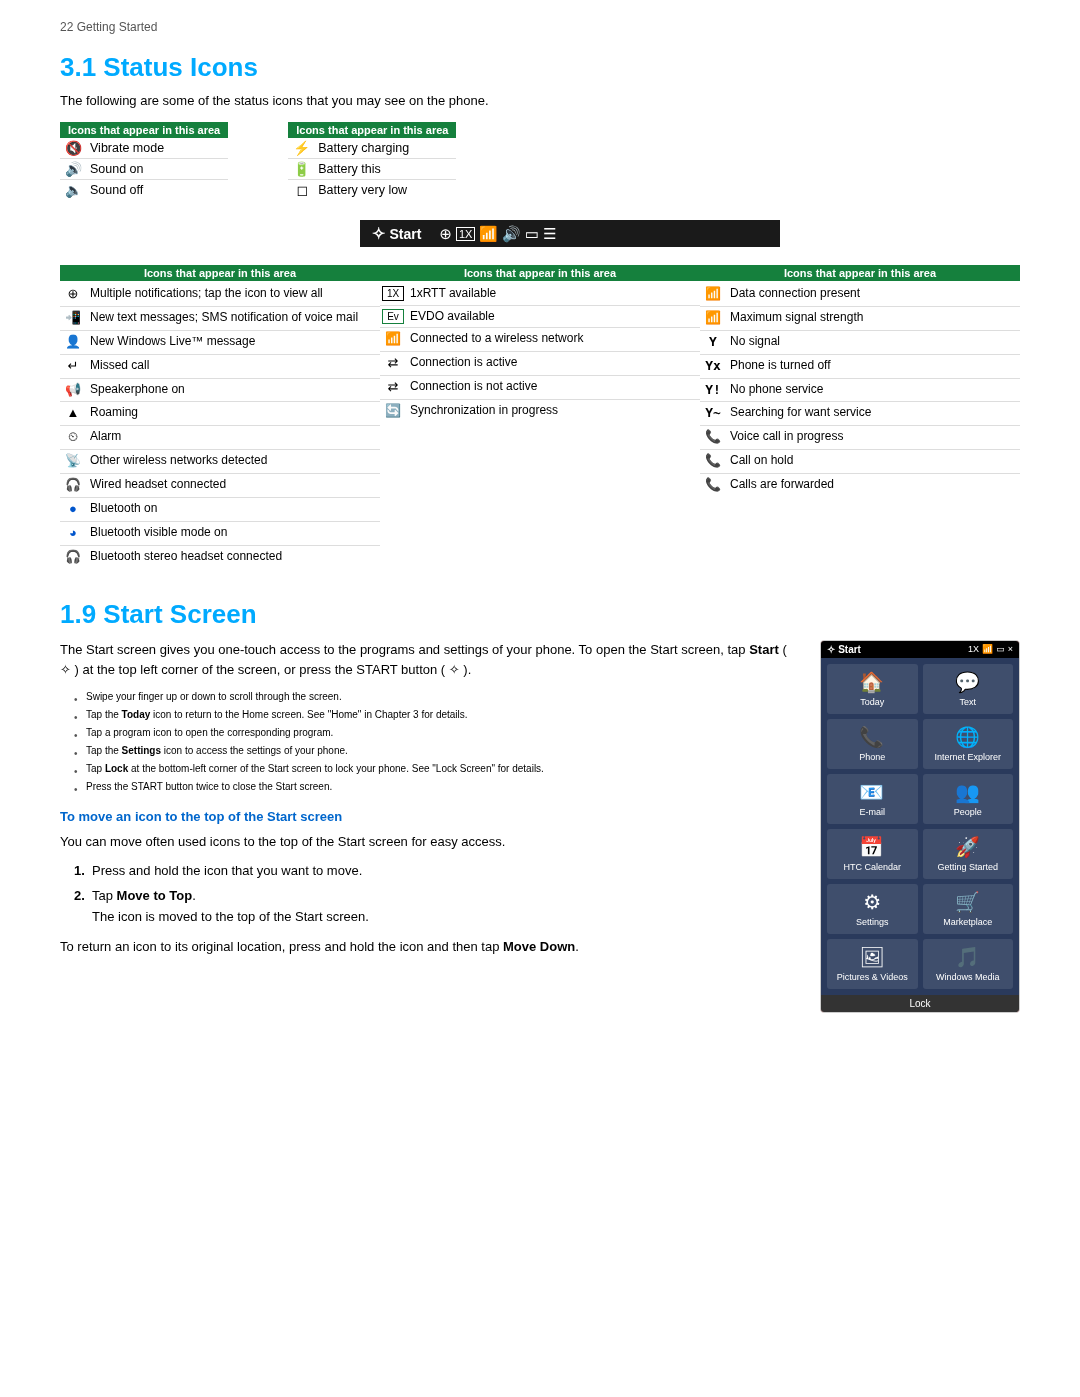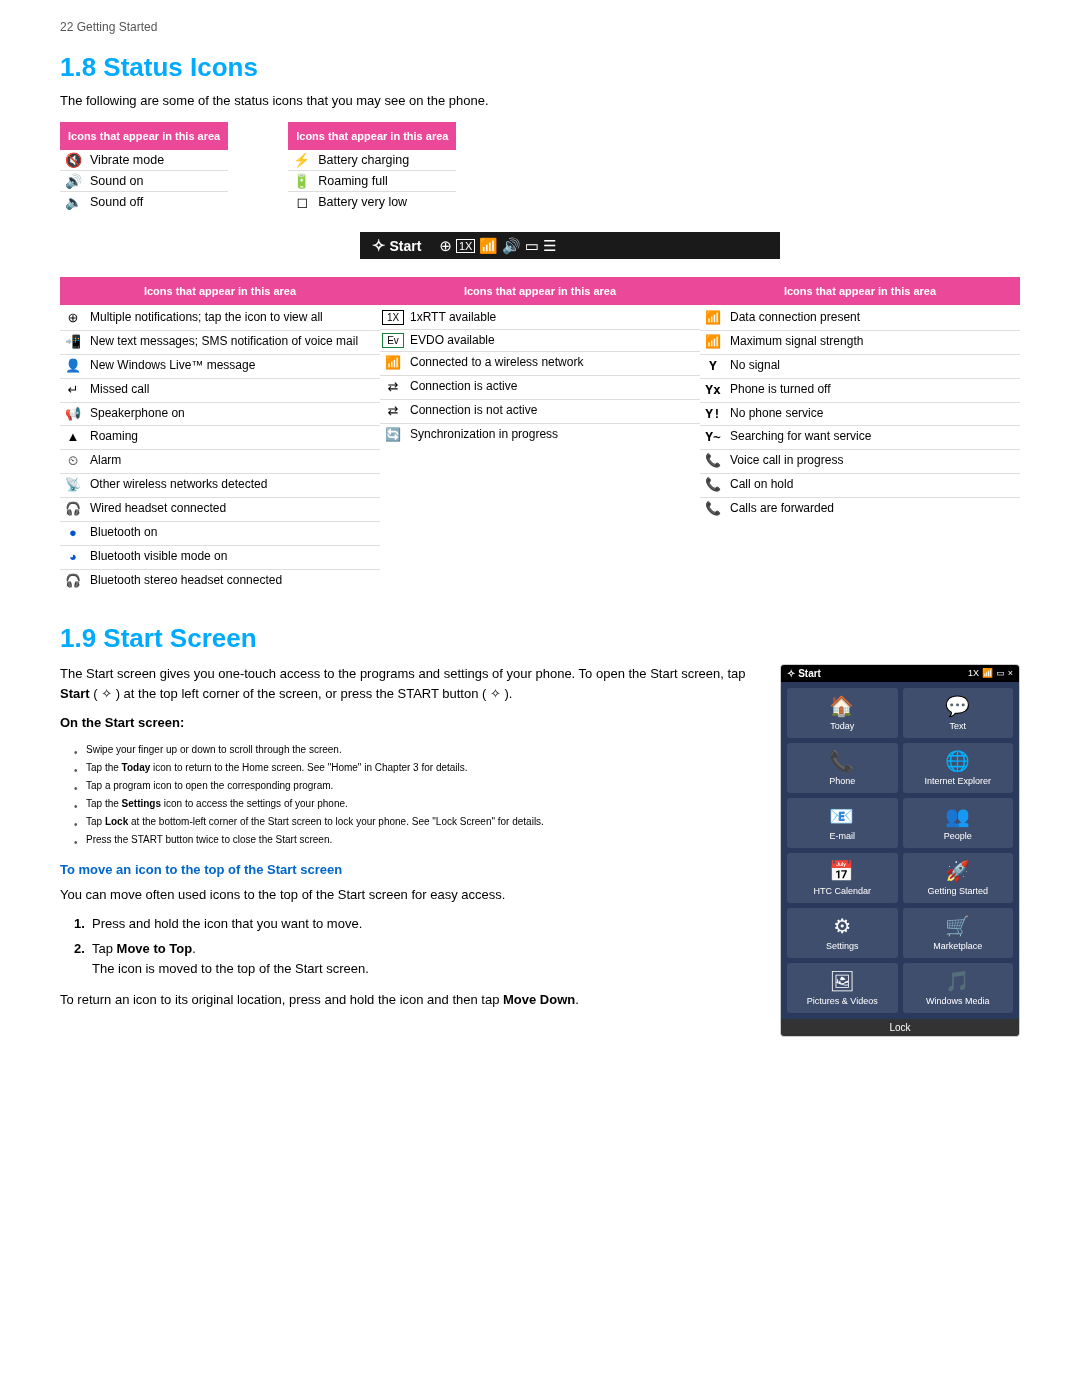--- a/index.html
+++ b/index.html
@@ -31,25 +31,25 @@
       font-size: 13px;
       margin-bottom: 14px;
     }
 
     
     .diagram-area {
       margin-bottom: 20px;
     }
 
     .icon-area-box {
-      background: #ec4899;
+      background: #15803d;
       color: #fff;
       font-size: 11px;
       font-weight: bold;
-      padding: 8px 8px;
+      padding: 2px 8px;
       text-align: center;
       white-space: nowrap;
     }
 
     .icon-sym {
       font-size: 14px;
       min-width: 20px;
       text-align: center;
     }
 
@@ -192,21 +192,21 @@
       display: flex;
       gap: 20px;
       align-items: flex-start;
     }
 
     .section-19-text {
       flex: 1;
     }
 
     .phone-screenshot {
-      width: 240px;
+      width: 200px;
       flex-shrink: 0;
       border: 1px solid #ccc;
       background: #fca5a5;
       border-radius: 4px;
       overflow: hidden;
     }
 
     .phone-statusbar {
       background: #000;
       color: #fff;
@@ -295,21 +295,21 @@
       margin: 4px 0;
     }
   </style>
 </head>
 <body>
 
 <div>
 
   <div class="page-num">22  Getting Started</div>
 
-  <h2>1.8  Status Icons</h2>
+  <h2>3.1  Status Icons</h2>
   <p class="intro-text">The following are some of the status icons that you may see on the phone.</p>
 
   <div class="diagram-area">
 
     <div class="top-two-groups">
 
       <div class="group-with-box">
         <div class="icon-area-box">Icons that appear in this area</div>
         <ul class="top-group-items">
           <li>
@@ -329,21 +329,21 @@
 
       <div class="group-with-box">
         <div class="icon-area-box">Icons that appear in this area</div>
         <ul class="top-group-items">
           <li>
             <span class="icon-sym">⚡</span>
             <span>Battery charging</span>
           </li>
           <li>
             <span class="icon-sym">🔋</span>
-            <span>Roaming full</span>
+            <span>Battery this</span>
           </li>
           <li>
             <span class="icon-sym">◻</span>
             <span>Battery very low</span>
           </li>
         </ul>
       </div>
 
     </div>
 
@@ -498,21 +498,20 @@
   <div class="section-19">
     <h2>1.9  Start Screen</h2>
 
     <div class="section-19-content">
       <div class="section-19-text">
 
         <p class="body-text">
           The Start screen gives you one-touch access to the programs and settings of your phone. To open the Start screen, tap <strong>Start</strong> ( ✧ ) at the top left corner of the screen, or press the START button ( ✧ ).
         </p>
 
-        <p class="body-text bold-label">On the Start screen:</p>
 
         <ul class="bullet-list">
           <li>Swipe your finger up or down to scroll through the screen.</li>
           <li>Tap the <strong>Today</strong> icon to return to the Home screen. See "Home" in Chapter 3 for details.</li>
           <li>Tap a program icon to open the corresponding program.</li>
           <li>Tap the <strong>Settings</strong> icon to access the settings of your phone.</li>
           <li>Tap <strong>Lock</strong> at the bottom-left corner of the Start screen to lock your phone. See "Lock Screen" for details.</li>
           <li>Press the START button twice to close the Start screen.</li>
         </ul>
 

